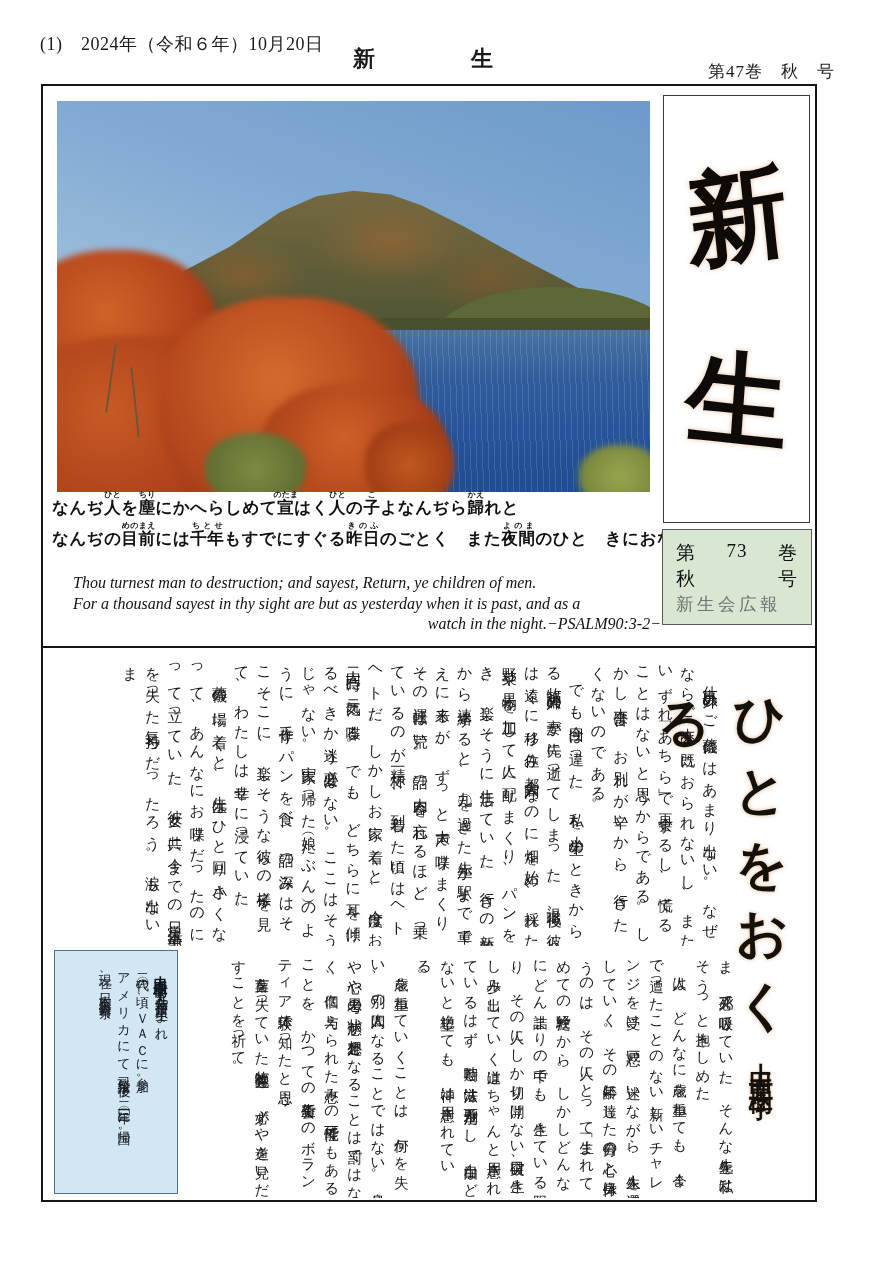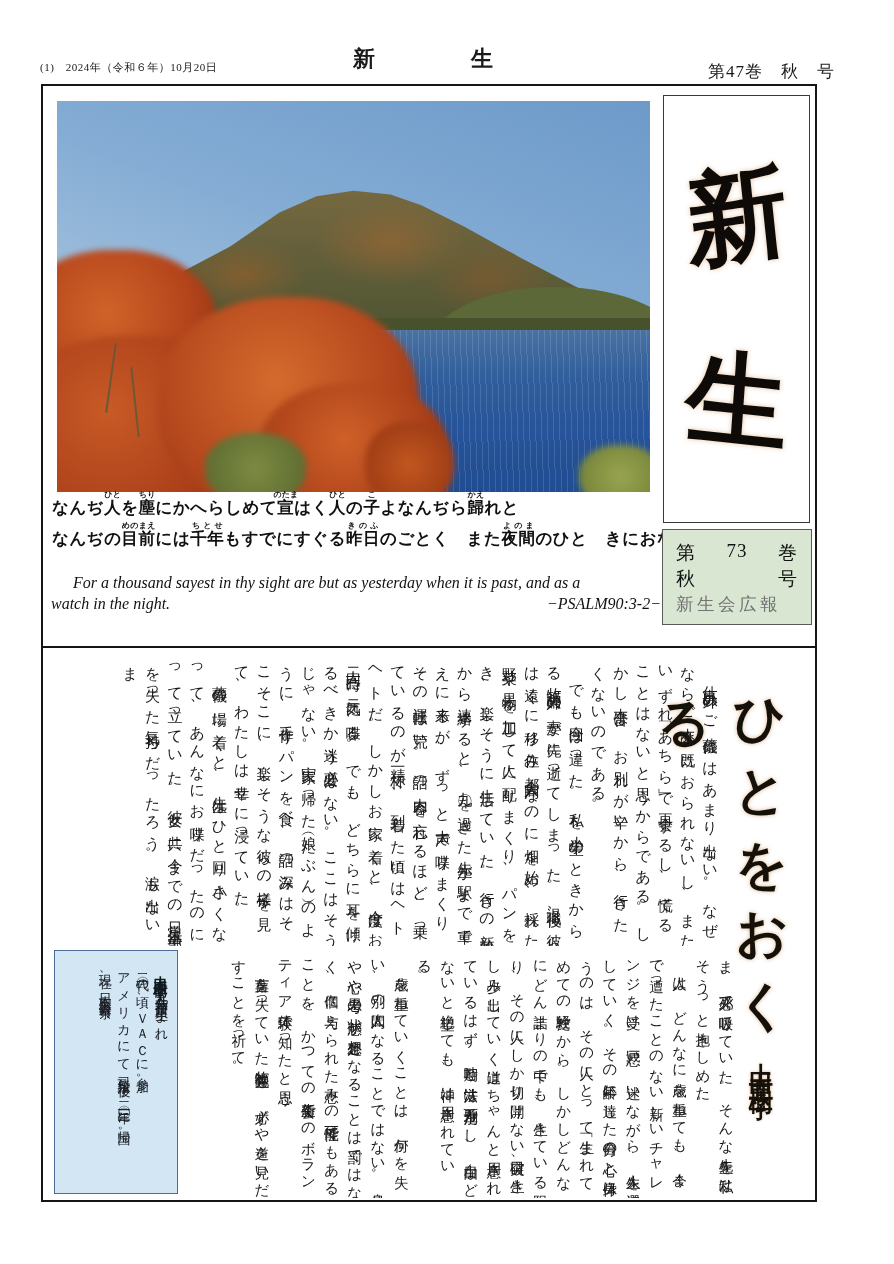--- a/index.html
+++ b/index.html
@@ -1,19 +1,19 @@
 <!DOCTYPE html>
 <html><head>
 <meta charset="utf-8">
 <style>
   html,body{margin:0;padding:0;background:#fff;}
   .page{position:relative;width:894px;height:1264px;background:#fff;overflow:hidden;
         font-family:"Liberation Serif","DejaVu Serif",serif;color:#1a1a1a;}
   
-  .hdr-left{position:absolute;left:40px;top:60px;font-size:11px;letter-spacing:.5px;}
+  .hdr-left{position:absolute;left:40px;top:32px;font-size:18px;letter-spacing:.5px;}
   .hdr-center{position:absolute;left:353px;top:44px;display:flex;gap:96px;
               font-family:"Liberation Sans","DejaVu Sans",sans-serif;font-weight:bold;font-size:22px;}
   .hdr-right{position:absolute;left:708px;top:48px;font-size:17px;letter-spacing:1px;margin-top:12px;}
   
   .frame{position:absolute;left:41px;top:84px;width:776px;height:1118px;border:2.5px solid #151515;box-sizing:border-box;}
   .divider{position:absolute;left:0;top:560px;width:100%;height:2px;background:#151515;}
   
   .photo{position:absolute;left:14px;top:15px;width:593px;height:391px;overflow:hidden;
          background:linear-gradient(200deg,#6d9aca 0%,#84acd4 40%,#a5c3de 72%,#bad1e7 100%);}
   .mountain{position:absolute;left:-2%;top:17%;width:104%;height:46%;
@@ -41,21 +41,21 @@
   .twig{position:absolute;width:2px;height:70px;background:#6f5637;filter:blur(.5px);}
   
   .scripture-jp{position:absolute;left:9px;top:404px;width:612px;
      font-family:"Liberation Sans","DejaVu Sans",sans-serif;font-weight:bold;color:#111;}
   .jp-line{font-size:16.5px;line-height:27px;letter-spacing:.5px;white-space:nowrap;}
   ruby rt{font-size:8px;font-weight:bold;letter-spacing:0;}
   .jp-source{font-size:13.5px;text-align:right;margin-top:3px;letter-spacing:1px;}
   .scripture-en{position:absolute;left:8px;top:487px;width:610px;font-style:italic;font-size:16px;line-height:20.5px;color:#111;}
   .en-l1,.en-l2{white-space:nowrap;}
   .en-ind{padding-left:22px;}
-  .en-row{display:flex;justify-content:space-between;white-space:nowrap;}
+  .en-row{display:flex;justify-content:flex-end;white-space:nowrap;}
   
   .callig-box{position:absolute;left:620px;top:9px;width:147px;height:428px;border:1.5px solid #3a3a3a;
       box-sizing:border-box;display:flex;flex-direction:column;align-items:center;justify-content:space-around;
       padding:28px 0;}
   .callig-char{font-size:102px;font-weight:bold;line-height:1;color:#0d0a07;
       text-shadow:0 0 5px rgba(196,120,48,.45);}
   .callig-char.c1{transform:rotate(-6deg) skewY(-3deg);}
   .callig-char.c2{transform:rotate(4deg) skewY(2deg);}
   .issue-box{position:absolute;left:619px;top:443px;width:150px;height:96px;border:1px solid #5a5a5a;
       box-sizing:border-box;padding:10px 13px 8px;display:flex;flex-direction:column;justify-content:space-between;}
@@ -111,20 +111,21 @@
       <div class="twig" style="left:9%;top:62%;transform:rotate(8deg);"></div>
       <div class="twig" style="left:13%;top:68%;transform:rotate(-6deg);"></div>
     </div>
 
     <div class="scripture-jp">
       <div class="jp-line">なんぢ<ruby>人<rt>ひと</rt></ruby>を<ruby>塵<rt>ちり</rt></ruby>にかへらしめて<ruby>宣<rt>のたま</rt></ruby>はく<ruby>人<rt>ひと</rt></ruby>の<ruby>子<rt>こ</rt></ruby>よなんぢら<ruby>歸<rt>かえ</rt></ruby>れと</div>
       <div class="jp-line">なんぢの<ruby>目前<rt>めのまえ</rt></ruby>には<ruby>千年<rt>ちとせ</rt></ruby>もすでにすぐる<ruby>昨日<rt>きのふ</rt></ruby>のごとく　また<ruby>夜間<rt>よのま</rt></ruby>のひとゝきにおなじ</div>
     </div>
 
     <div class="scripture-en">
+      <div class="en-l1 en-ind">Thou turnest man to destruction; and sayest, Return, ye children of men.</div>
       <div class="en-l2 en-ind">For a thousand sayest in thy sight are but as yesterday when it is past, and as a</div>
       <div class="en-row">
         <span>watch in the night.</span>
         <span>−PSALM90:3-2−</span>
       </div>
     </div>
 
     <div class="callig-box">
       <div class="callig-char c1">新</div>
       <div class="callig-char c2">生</div>

